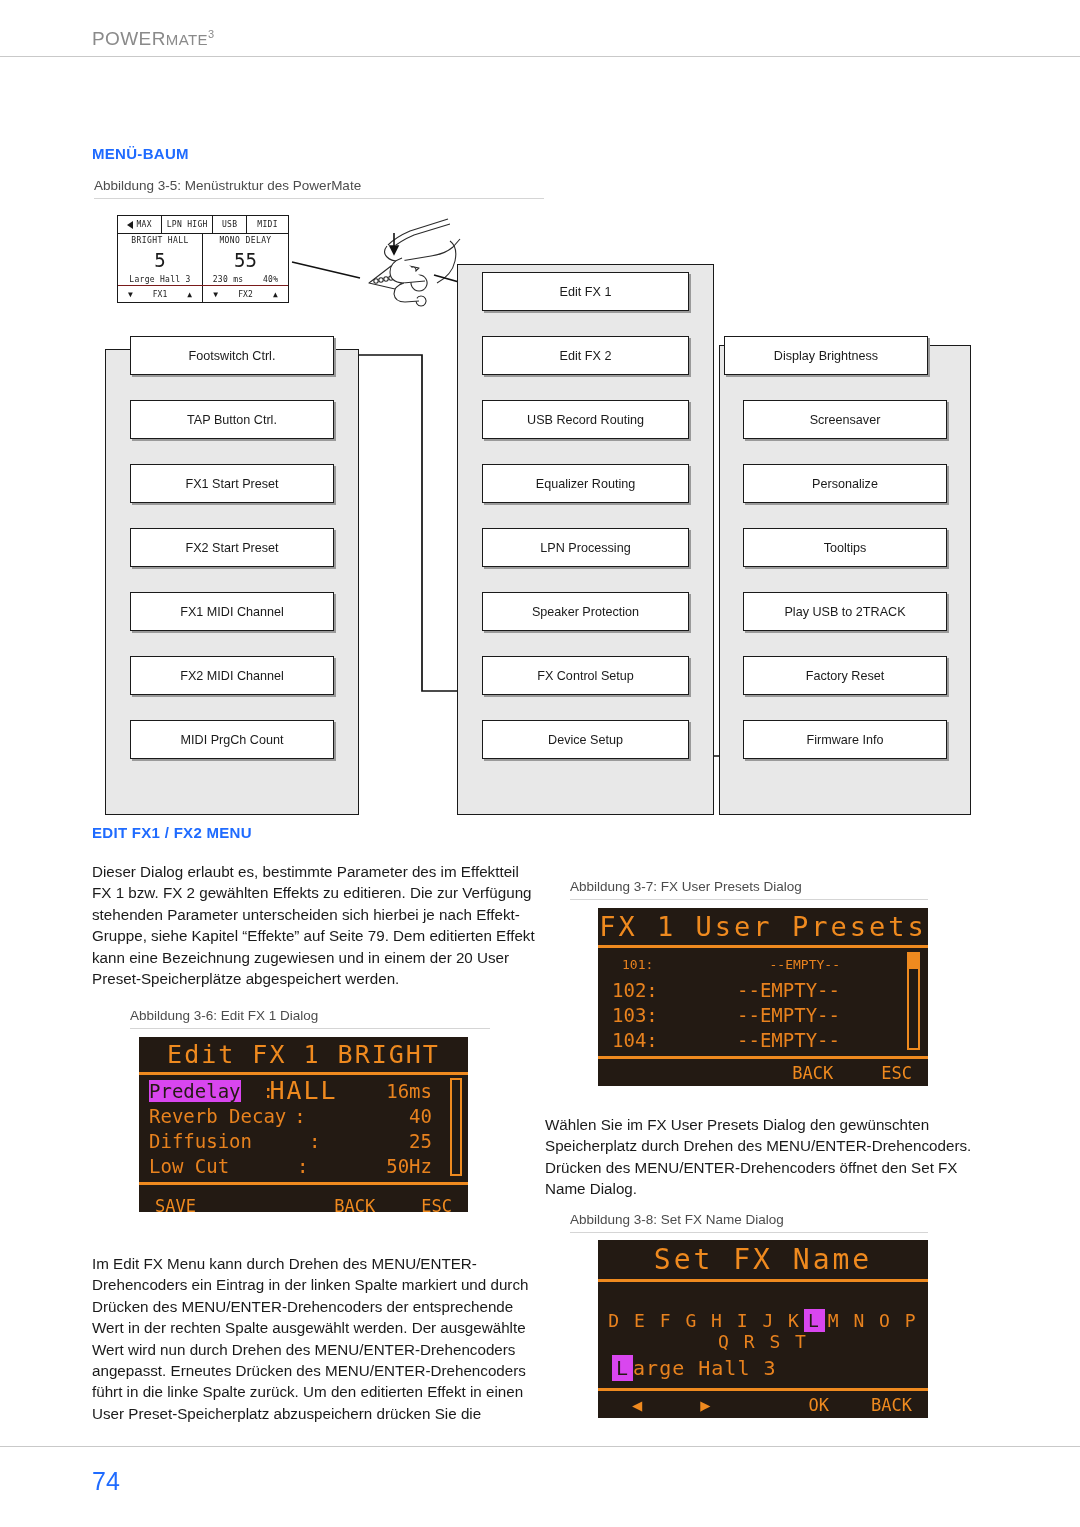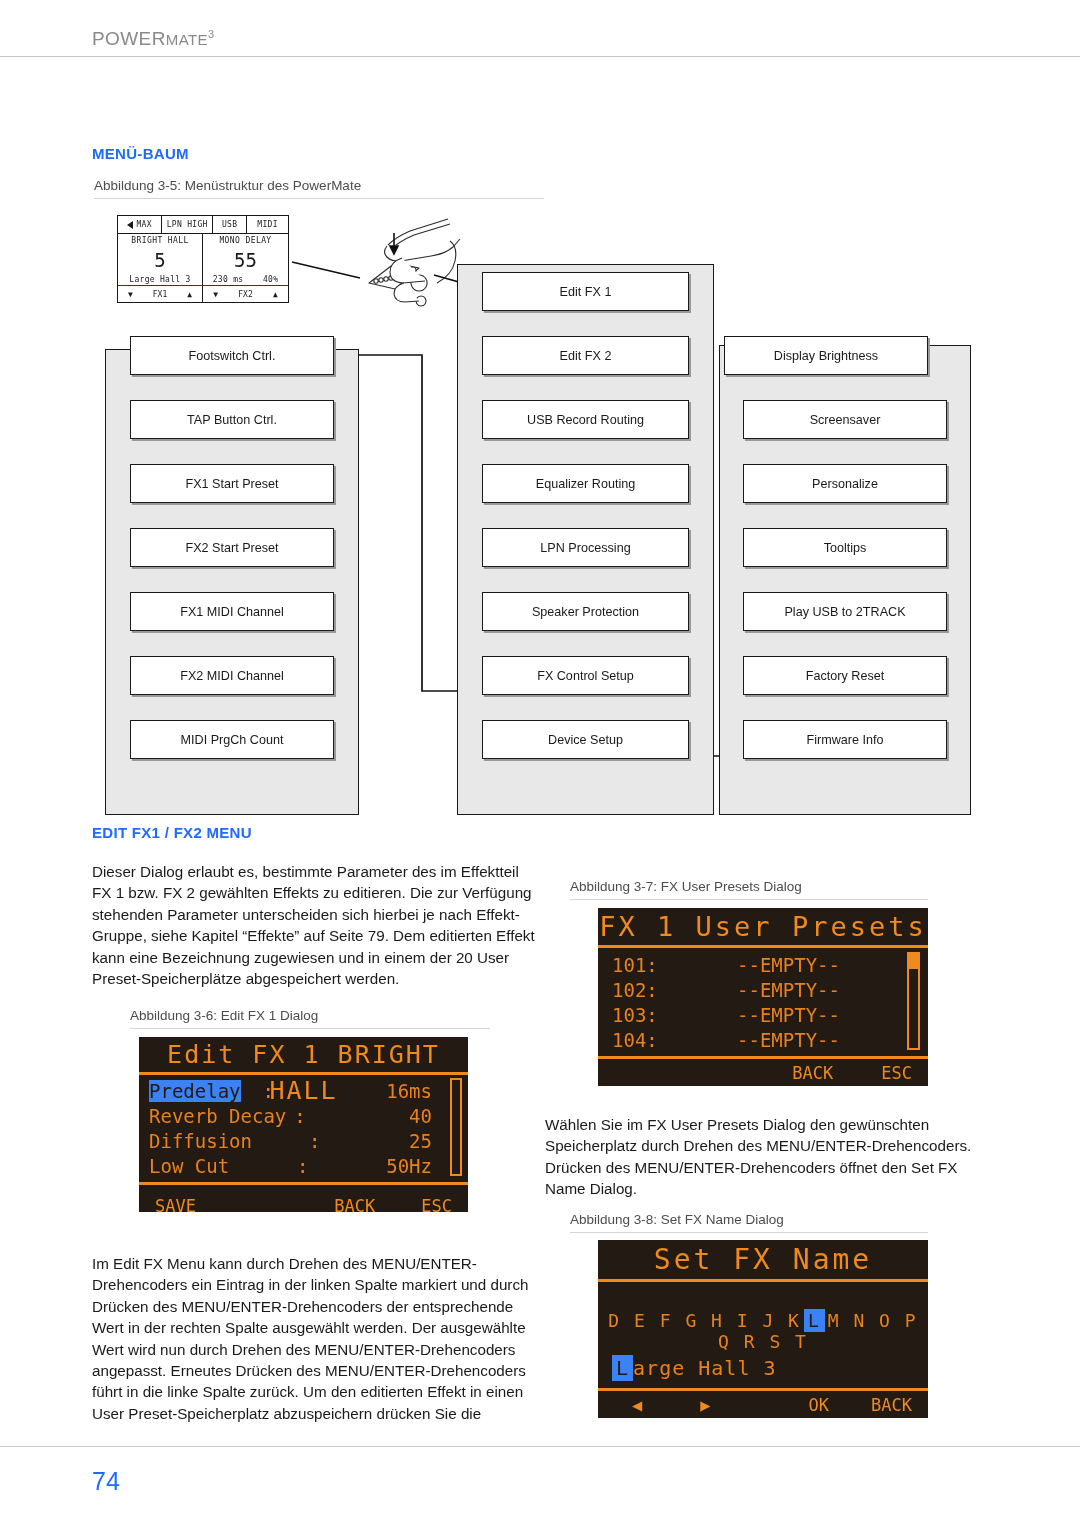--- a/index.html
+++ b/index.html
@@ -115,21 +115,21 @@
   .lcd-title{
     text-align:center;color:#ef8a1f;letter-spacing:2px;
     border-bottom:3px solid #ef8a1f;box-sizing:border-box;
   }
   .lcd-body{position:relative;box-sizing:border-box;}
   .lcd-line{display:flex;align-items:center;box-sizing:border-box;}
   .lcd-foot{
     border-top:3px solid #ef8a1f;display:flex;align-items:center;
     box-sizing:border-box;color:#ef8a1f;
   }
-  .hl{background:#3b82f6;color:#231a13;}
+  .hl{background:#d946ef;color:#231a13;}
   .scrollbar{
     position:absolute;background:#231a13;border:2px solid #ef8a1f;box-sizing:border-box;
   }
   .scrollthumb{position:absolute;background:#ef8a1f;}
 </style>
 </head>
 <body>
 
 <div class="page">
 
@@ -418,21 +418,21 @@
   <div class="body-col" style="left:92px;top:1253px;width:447px;">
     <p>Im Edit FX Menu kann durch Drehen des MENU/ENTER-Drehencoders ein Eintrag in der linken Spalte markiert und durch Drücken des MENU/ENTER-Drehencoders der entsprechende Wert in der rechten Spalte ausgewählt werden. Der ausgewählte Wert wird nun durch Drehen des MENU/ENTER-Drehencoders angepasst. Erneutes Drücken des MENU/ENTER-Drehencoders führt in die linke Spalte zurück. Um den editierten Effekt in einen User Preset-Speicherplatz abzuspeichern drücken Sie die</p>
   </div>
 
 
   <div class="fig-cap" style="left:570px;top:879px;width:358px;">Abbildung 3-7: FX User Presets Dialog</div>
 
   <div class="lcd" style="left:598px;top:908px;width:330px;height:178px;">
     <div class="lcd-title" style="height:40px;line-height:38px;font-size:27px;letter-spacing:3px;">FX 1 User Presets</div>
     <div class="lcd-body" style="height:108px;padding:4px 0 0 0;">
-      <div class="lcd-line" style="height:25px;padding:0 14px 0 14px;font-size:19px;">
+      <div class="lcd-line" style="height:25px;padding:0 14px 0 24px;font-size:13px;">
         <span>101:</span>
         <span style="margin-left:auto;padding-right:74px;">--EMPTY--</span>
       </div>
       <div class="lcd-line" style="height:25px;padding:0 14px 0 14px;font-size:19px;">
         <span>102:</span>
         <span style="margin-left:auto;padding-right:74px;">--EMPTY--</span>
       </div>
       <div class="lcd-line" style="height:25px;padding:0 14px 0 14px;font-size:19px;">
         <span>103:</span>
         <span style="margin-left:auto;padding-right:74px;">--EMPTY--</span>

